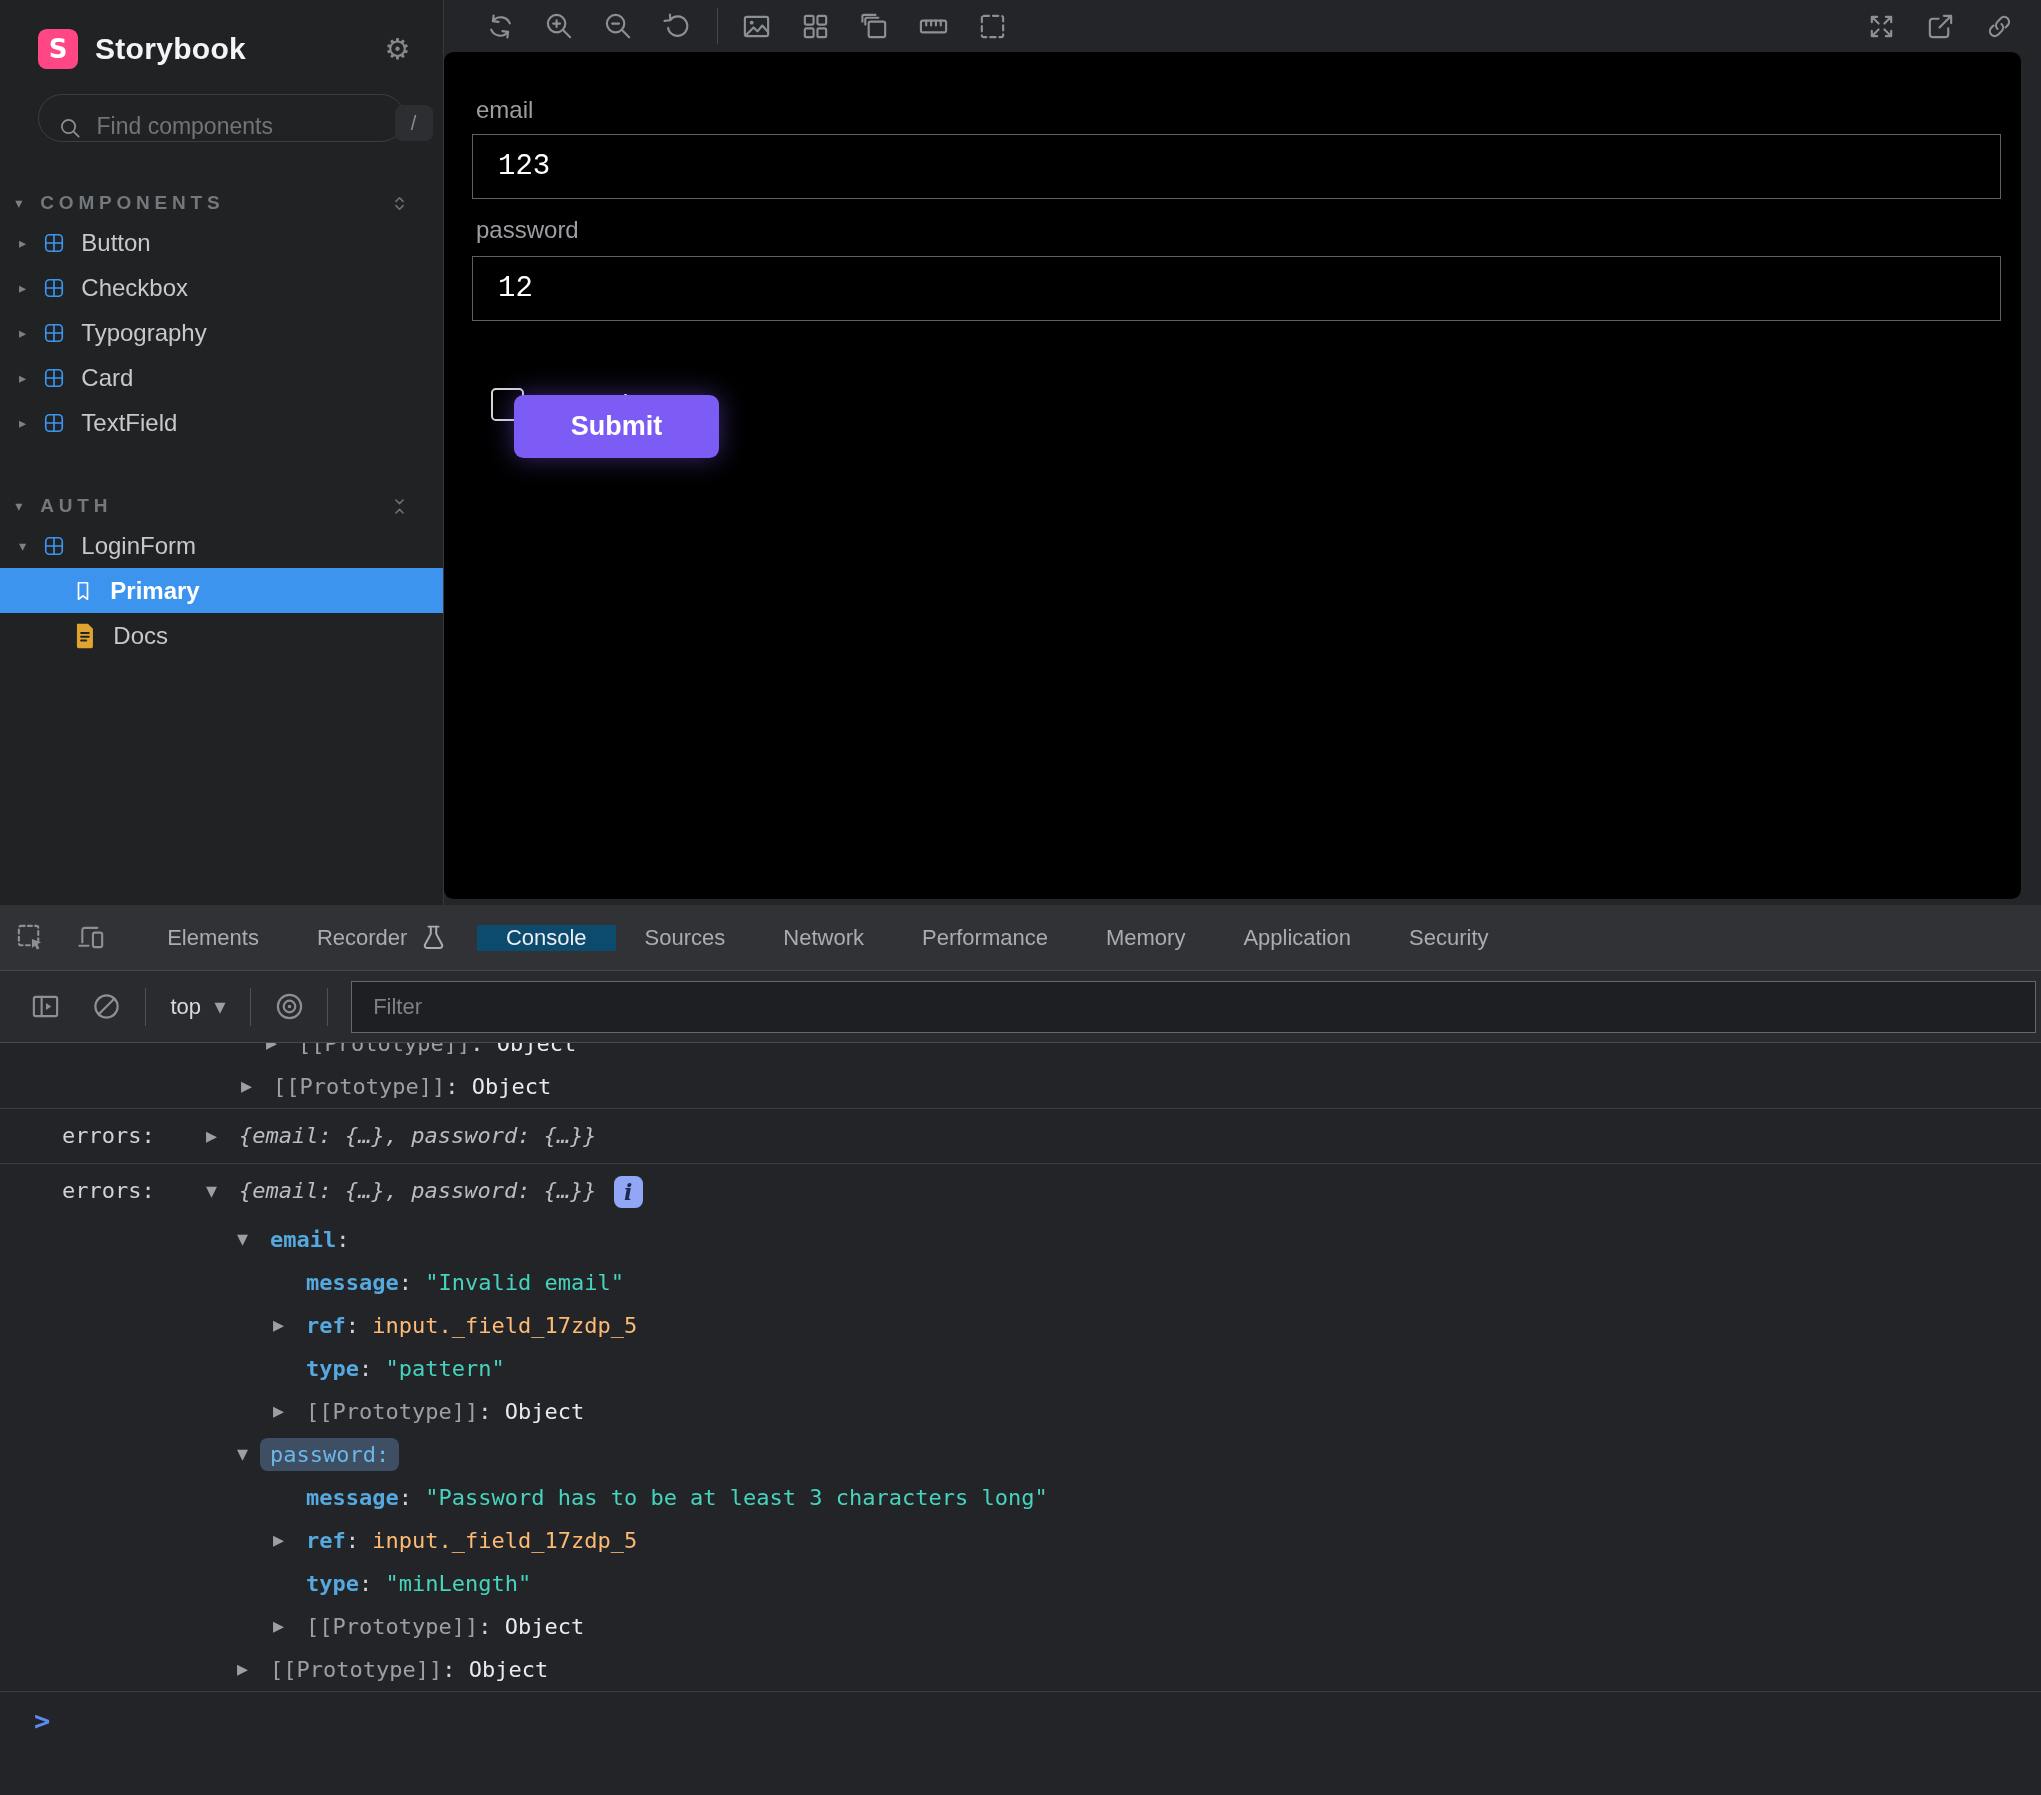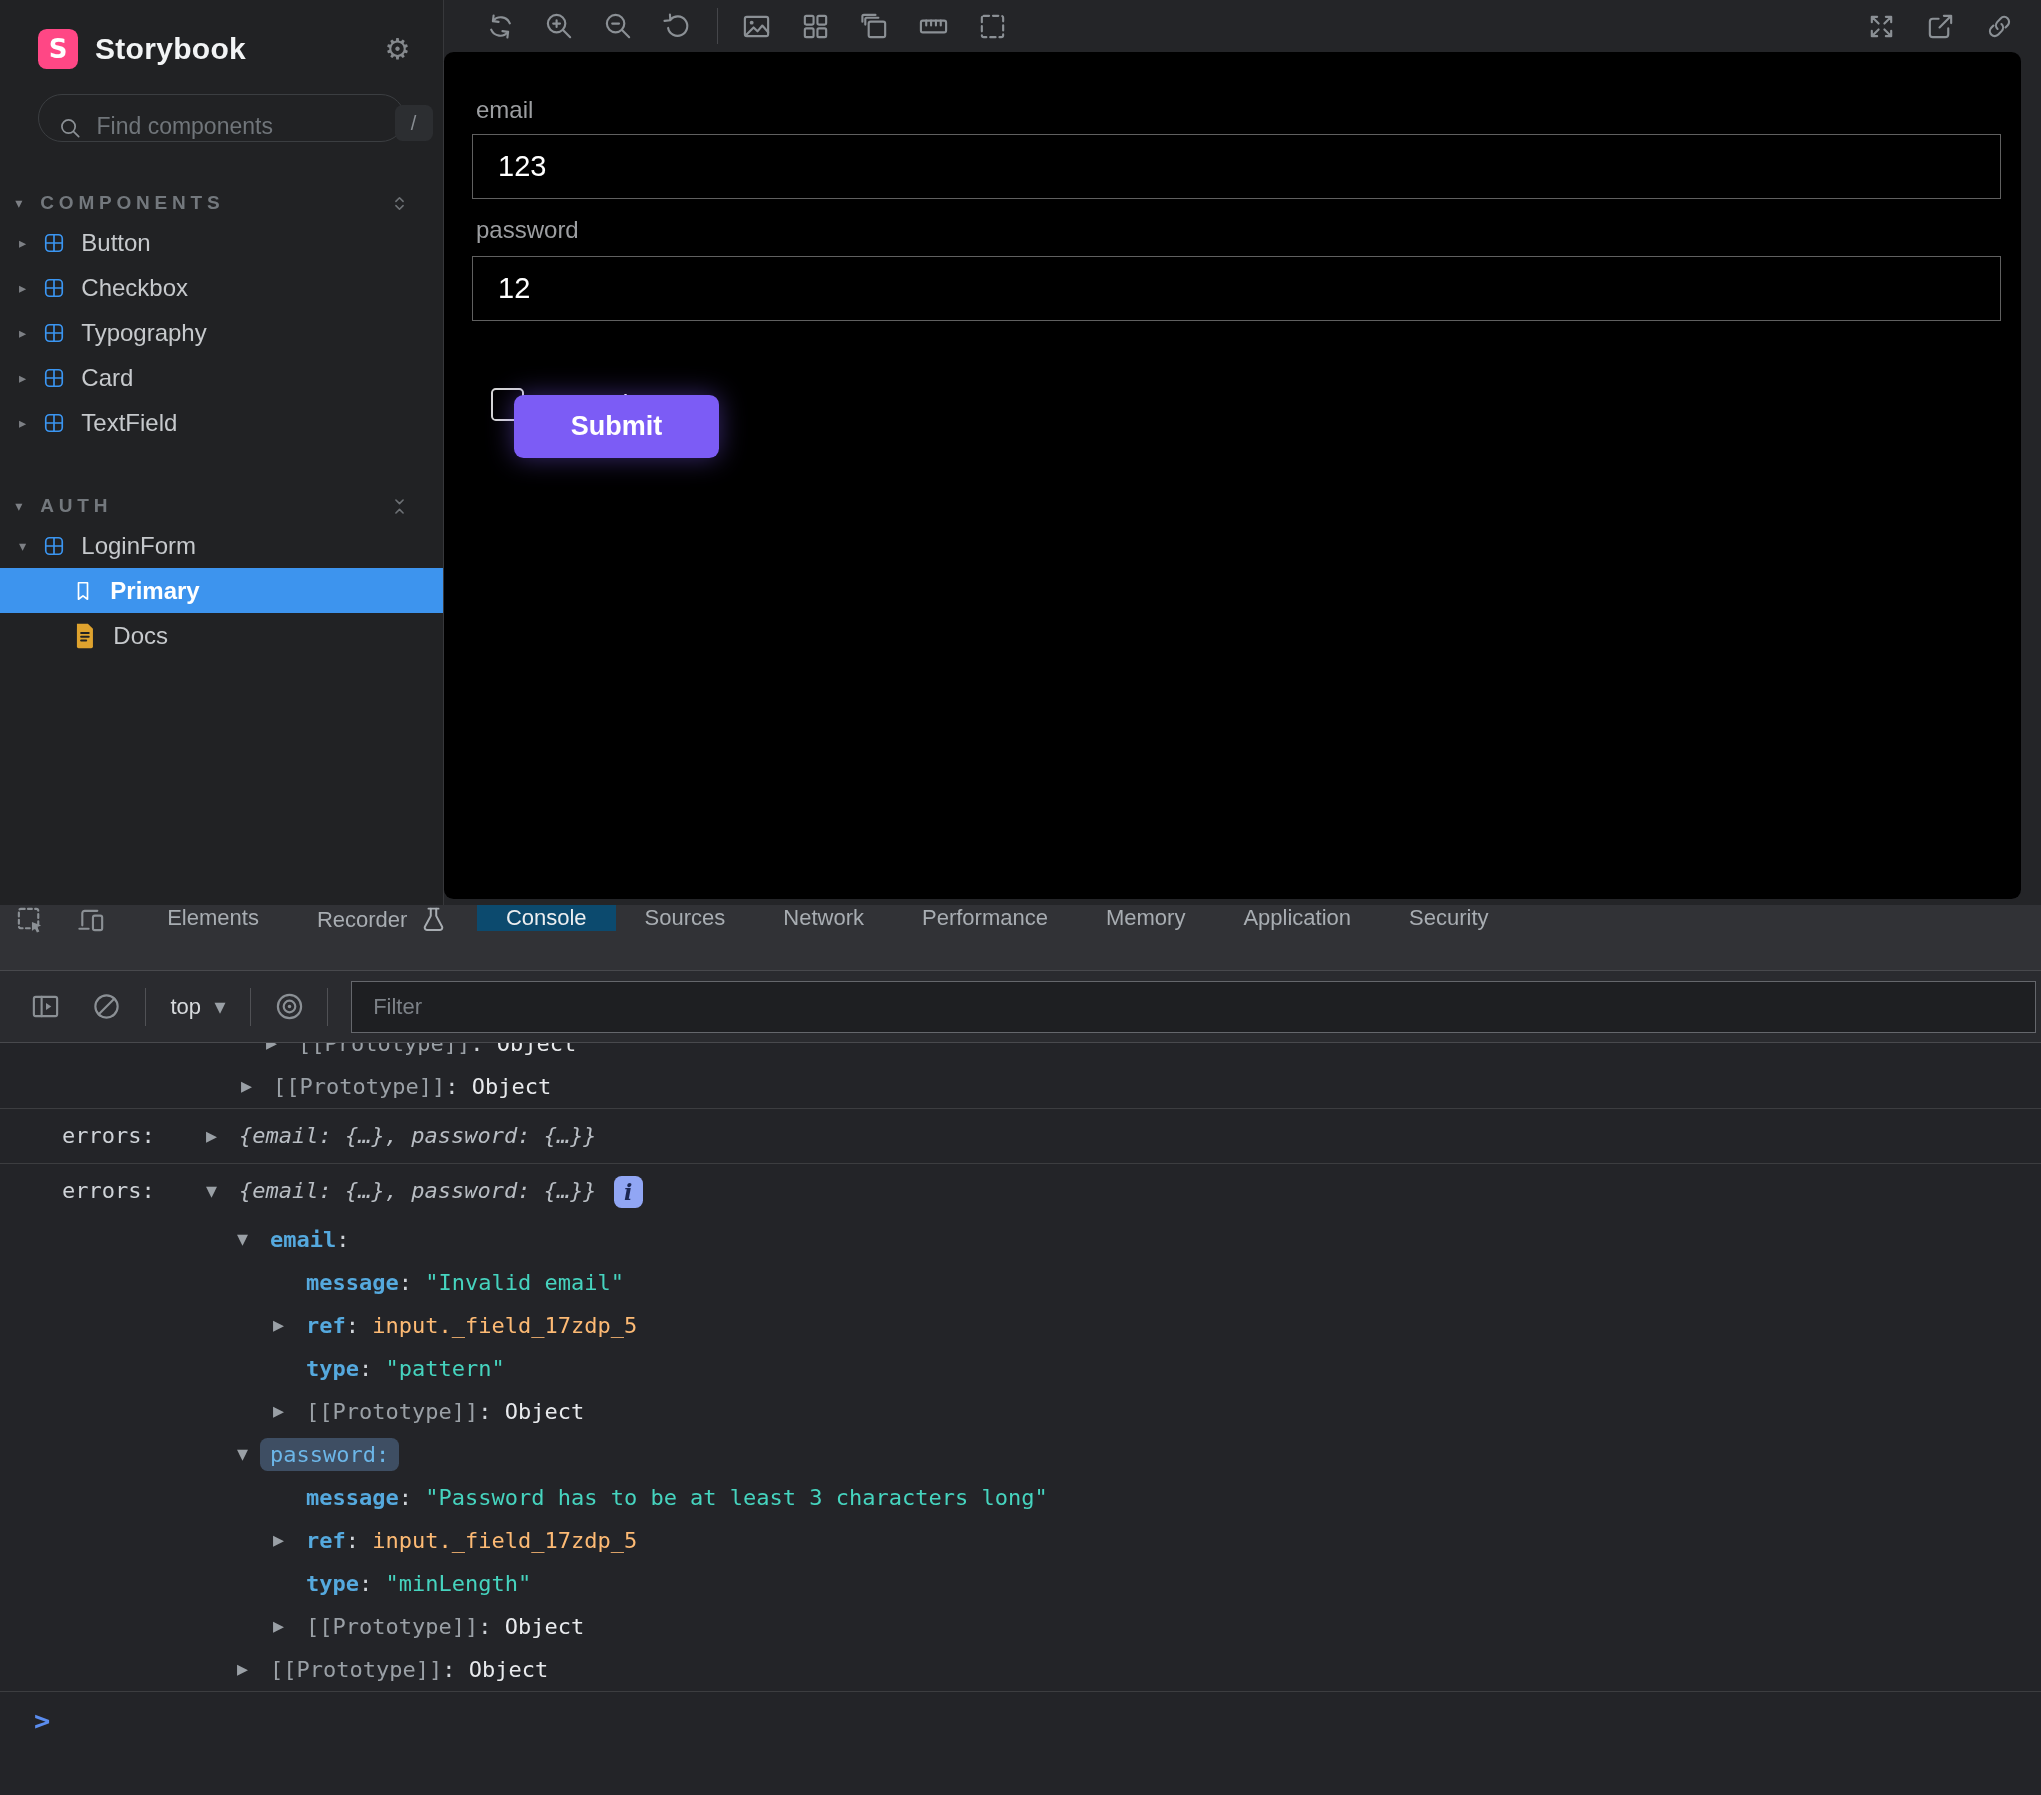--- a/index.html
+++ b/index.html
@@ -36,30 +36,30 @@
 
   
   #canvas-region{position:absolute;left:443px;top:0;right:0;height:905px;background:#242528;border-left:1px solid #37383b;}
   #cv-toolbar{height:52px;display:flex;align-items:center;padding-left:27px;}
   .tb-btn{width:59px;height:42px;display:flex;align-items:center;justify-content:center;cursor:pointer;color:#878b90;}
   .tb-div{width:1px;height:36px;background:#45464a;margin:0 9.6px;}
   #cv-toolbar-right{margin-left:auto;display:flex;align-items:center;padding-right:13.4px;}
   #story-canvas{position:absolute;left:0;top:52px;right:21px;bottom:5.7px;background:#000;border-radius:9.6px;}
   .fm-label{position:absolute;left:32px;font-size:24px;color:#9c9ea1;}
   .fm-input{position:absolute;left:28px;width:1529px;height:65px;background:#000;border:1px solid #606060;
-            color:#fff;font-size:29px;padding:0 6px 0 25px;outline:none;font-family:Liberation Sans, sans-serif;box-sizing:border-box;}
+            color:#fff;font-size:29px;padding:0 6px 0 25px;outline:none;font-family:Liberation Mono, monospace;box-sizing:border-box;}
   #fm-check-row{position:absolute;left:47px;top:336px;display:flex;align-items:center;}
   #fm-checkbox{width:29px;height:29px;border:2.4px solid #d6d6d6;border-radius:4.8px;background:#000;cursor:pointer;}
   #fm-check-label{margin-left:21px;color:#fff;font-size:25px;}
   #fm-submit{position:absolute;left:28px;top:343px;width:205px;height:63px;border:none;border-radius:9.6px;
              color:#fff;font-size:27px;font-weight:bold;cursor:pointer;font-family:"Liberation Sans",sans-serif;}
 
   
   #devtools{position:absolute;left:0;top:905px;right:0;bottom:0;background:#232428;}
-  #dt-tabbar{height:65px;background:#313236;display:flex;align-items:flex-start;border-bottom:1px solid #48494d;}
+  #dt-tabbar{height:65px;background:#313236;display:flex;align-items:center;border-bottom:1px solid #48494d;}
   .dt-ic{width:61px;display:flex;align-items:center;justify-content:center;color:#9aa0a6;cursor:pointer;}
   .dt-vdiv{width:1px;background:#505155;margin:13.4px 7.6px;}
   .dt-tab{display:flex;align-items:center;padding:0 29px;color:#a8adb2;font-size:22px;cursor:pointer;}
   .dt-tab .icon{margin-left:11.5px;color:#a8adb2;}
   .dt-tab.active{background:#0c4a6e;color:#eceef0;}
   #dt-row2{height:71px;background:#2a2b2f;display:flex;align-items:center;padding-left:15.3px;border-bottom:1px solid #48494d;}
   #dt-context{display:flex;align-items:center;color:#d7dadd;font-size:22px;margin:0 17px;cursor:pointer;}
   #dt-context .carets{margin-left:13.4px;color:#9aa0a6;font-size:14.3px;font-family:"DejaVu Sans",sans-serif;}
   #dt-filter{flex:1;height:48px;margin:0 5.7px 0 15.3px;background:#1e1f22;border:1px solid #65676c;color:#dadde1;
              font-size:22px;padding-left:21px;outline:none;font-family:"Liberation Sans",sans-serif;}

